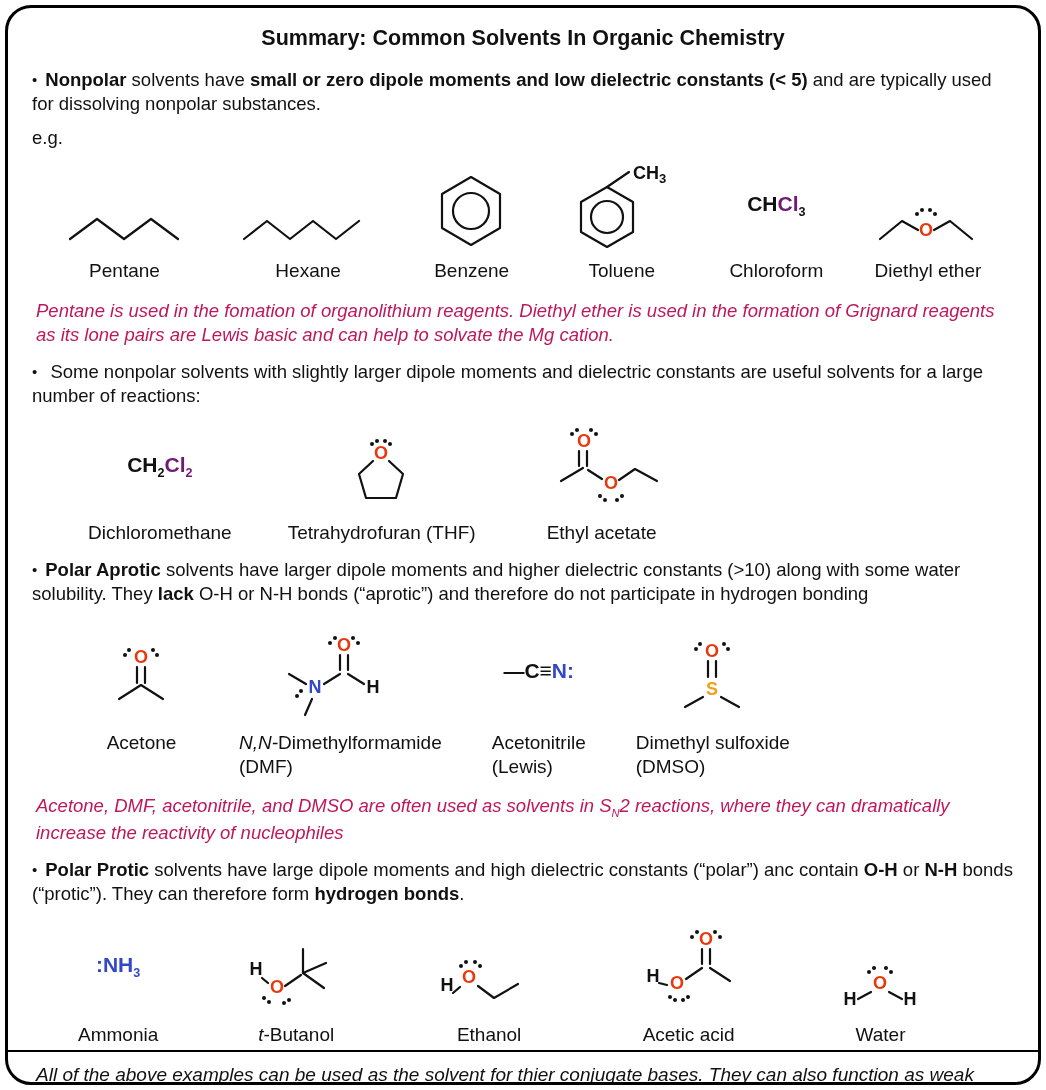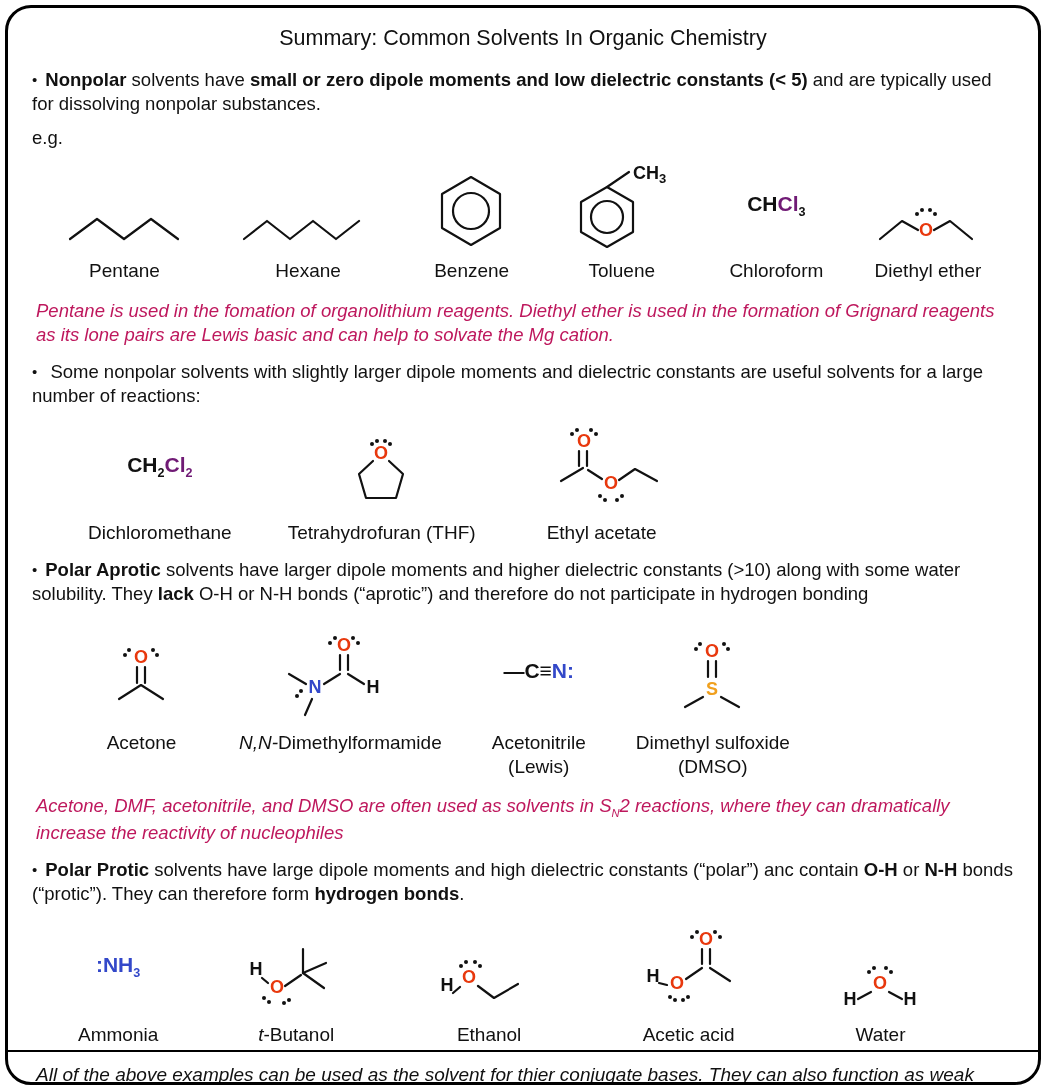--- a/index.html
+++ b/index.html
@@ -1,28 +1,28 @@
 <!DOCTYPE html>
 <html><head>
 <meta charset="utf-8">
 <style>
   html,body{margin:0;padding:0;background:#fff;}
   body{width:1046px;height:1090px;font-family:"Liberation Sans",sans-serif;color:#111;}
   .sheet{box-sizing:border-box;margin:5px;width:1036px;height:1080px;border:3.5px solid #000;
          border-radius:26px;padding:12px 24px 0 24px;display:flex;flex-direction:column;overflow:hidden;}
-  .title{text-align:center;font-weight:normal;font-size:21.5px;margin:6px 0 12px;}
+  .title{text-align:center;font-weight:bold;font-size:21.5px;margin:6px 0 12px;}
   p.body{font-size:18.5px;line-height:1.3;margin:5px 0;}
   .eg{margin:2px 0 0 2px;}
   .blt{font-size:15px;margin-right:8px;vertical-align:1px;}
   .note{font-style:italic;color:#be185d;font-size:18.5px;line-height:1.3;margin:12px 0 8px 4px;}
   .mol-row{display:flex;align-items:flex-start;margin-bottom:4px;}
   .mol{display:flex;flex-direction:column;align-items:center;flex-shrink:0;}
   .struct{display:flex;align-items:flex-end;justify-content:center;text-align:right;}
   .struct.mid{align-items:center;}
-  .mol-label{font-size:19px;text-align:center;line-height:1.25;margin-top:6px;}
+  .mol-label{font-size:19px;line-height:1.25;margin-top:6px;}
   .formula{font-size:21px;font-weight:bold;}
   sub{font-size:0.6em;}
   .red{color:#e8380d}.green{color:#701a75}.blue{color:#3348c9}.orange{color:#f0a01e}
   .bond{stroke:#111;stroke-width:2.2;fill:none;stroke-linecap:round;stroke-linejoin:round;}
   .atom{font-family:"Liberation Sans",sans-serif;font-weight:bold;font-size:18px;fill:currentColor;}
   .svgsub{font-size:13px;}
   .lp{fill:#111;stroke:none;}
   .row1{justify-content:space-between;padding:0 30px;margin-top:2px;}
   .row1 .struct{height:96px;}
   .row2{justify-content:flex-start;gap:56px;padding-left:56px;margin-top:6px;}
@@ -195,20 +195,21 @@
           <g class="lp">
             <circle cx="41" cy="62" r="2"></circle>
               <circle cx="37" cy="67" r="2"></circle>
           </g>
           <path class="bond" d="M46 55 L29 45"></path>
           <path class="bond" d="M52 70 L45 86"></path>
         </svg>
       </div>
       <div class="mol-label">
         <div><i>N,N-</i><span>Dimethylformamide</span></div>
+        <div>(DMF)</div>
       </div>
     </div>
     <div class="mol">
       <div class="struct mid">
         <div class="formula"><span>—C</span><span>≡</span><span class="blue">N:</span></div>
       </div>
       <div class="mol-label">
         <div>Acetonitrile</div>
         <div>(Lewis)</div>
       </div>

